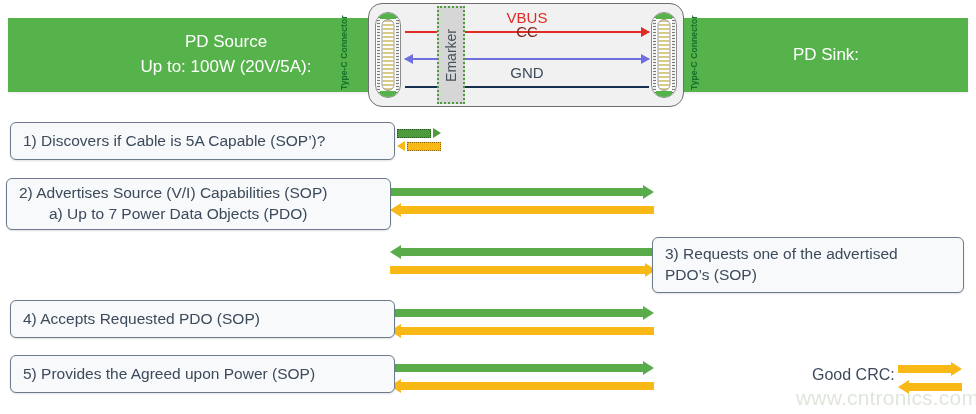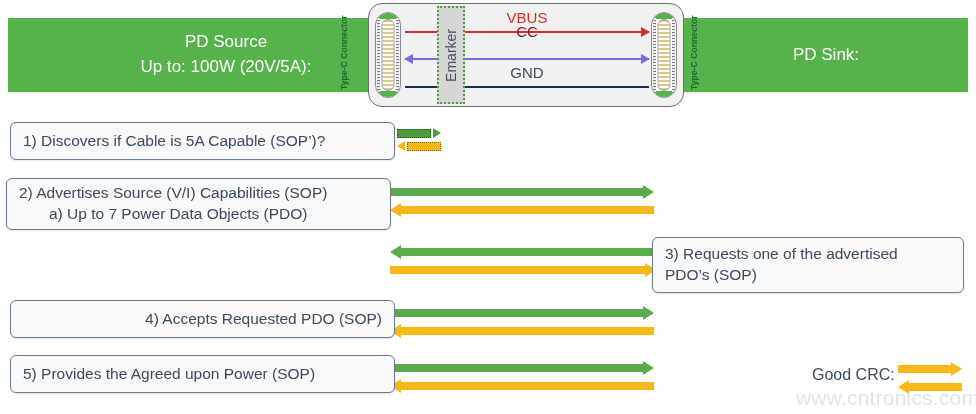--- a/index.html
+++ b/index.html
@@ -304,21 +304,21 @@
   </div>
   <div class="bigarrow ar-green left" style="left:390px;top:245px;width:266px;">
     <div class="shaft" style="right:0;width:255px;"></div>
     <div class="head" style="left:0;"></div>
   </div>
   <div class="bigarrow ar-yellow" style="left:390px;top:263px;width:266px;">
     <div class="shaft" style="left:0;width:255px;"></div>
     <div class="head" style="right:0;"></div>
   </div>
 
-  <div class="stepbox" id="box4" style="left:10px;top:300px;width:385px;height:38px;align-items:flex-end;">
+  <div class="stepbox" id="box4" style="left:10px;top:300px;width:385px;height:38px;">
     <div class="step-line">4)   Accepts Requested PDO (SOP)</div>
   </div>
   <div class="bigarrow ar-green" style="left:390px;top:306px;width:264px;">
     <div class="shaft" style="left:0;width:253px;"></div>
     <div class="head" style="right:0;"></div>
   </div>
   <div class="bigarrow ar-yellow left" style="left:390px;top:324px;width:264px;">
     <div class="shaft" style="right:0;width:253px;"></div>
     <div class="head" style="left:0;"></div>
   </div>

